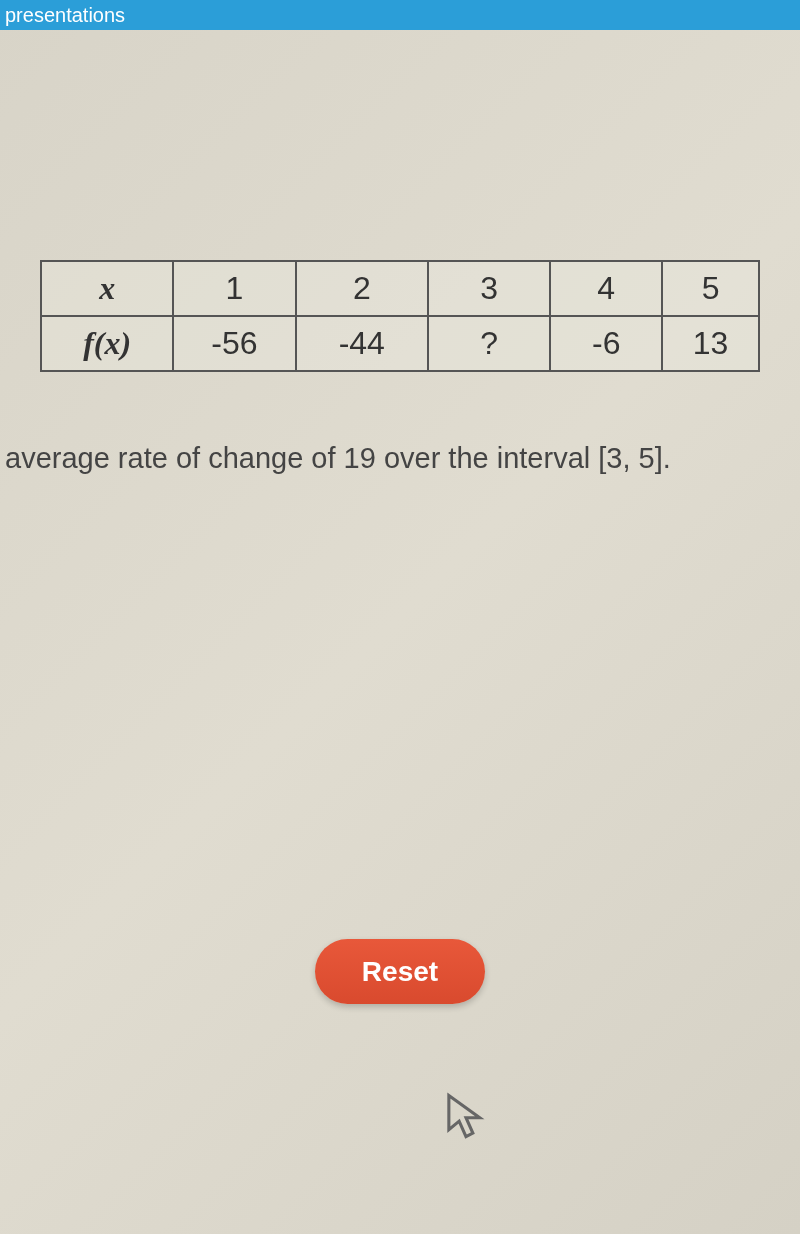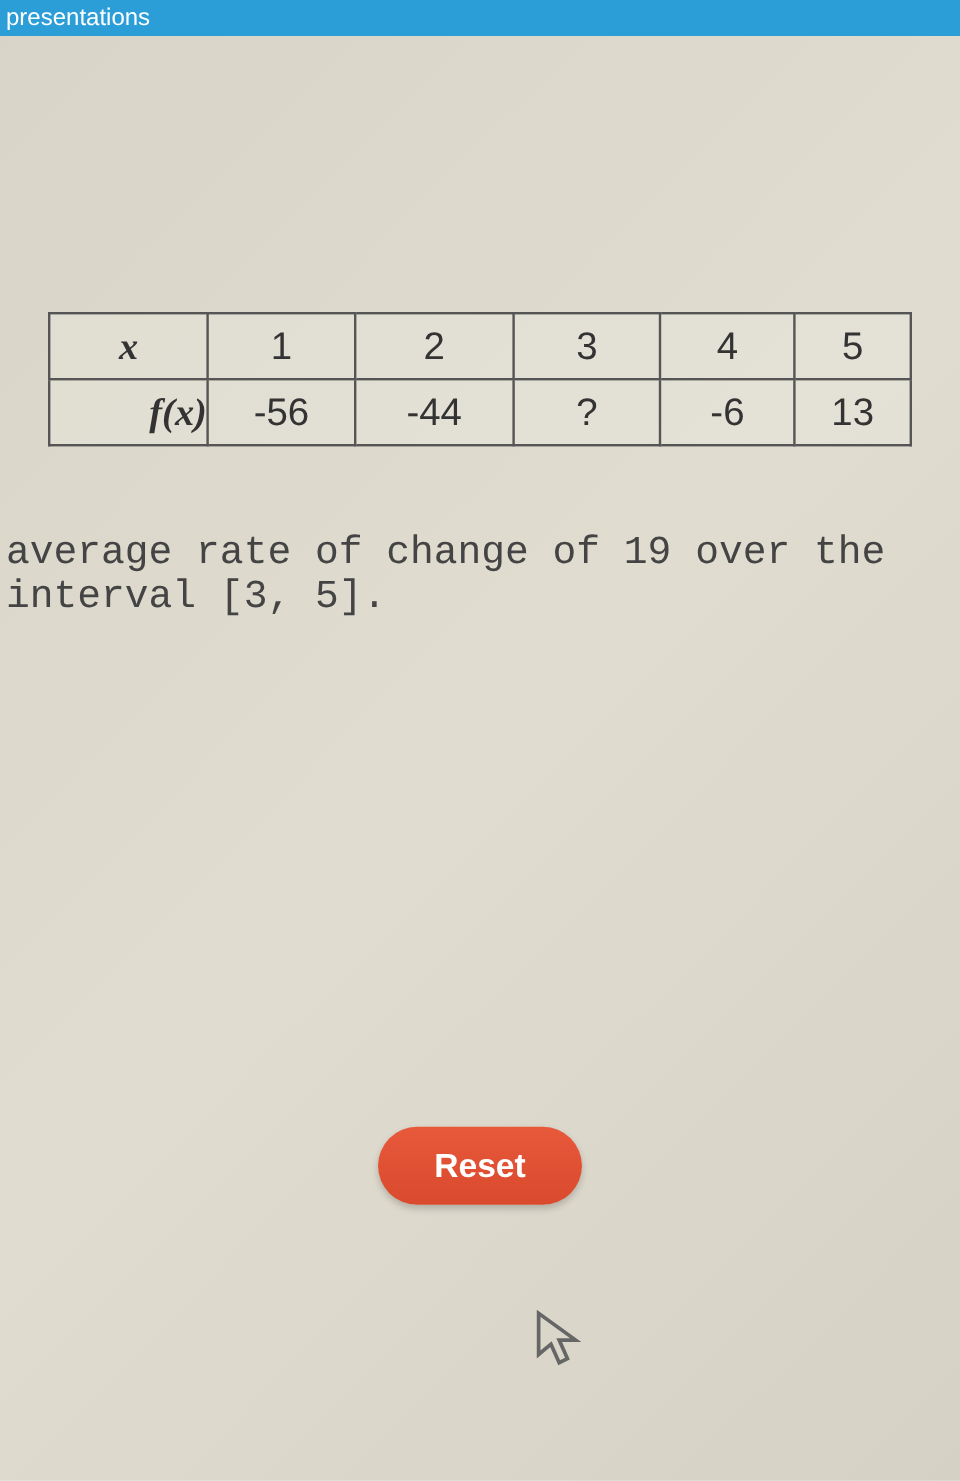--- a/index.html
+++ b/index.html
@@ -47,34 +47,32 @@
     }
     td.header-cell {
       font-style: italic;
       font-weight: bold;
       font-family: 'Times New Roman', serif;
     }
     td.fx-cell {
       font-weight: bold;
       font-family: 'Times New Roman', serif;
       font-style: italic;
-      text-align: right;
     }
     .col-label { width: 130px; }
     .col-1 { width: 120px; }
     .col-2 { width: 130px; }
     .col-3 { width: 120px; }
     .col-4 { width: 110px; }
     .col-5 { width: 95px; }
     .question-text {
       margin-top: 70px;
       margin-left: 5px;
-      font-size: 33px;
+      font-size: 29px;
       color: #444;
-      font-family: Liberation Mono, monospace;
     }
     .button-row {
       position: absolute;
       bottom: 230px;
       left: 0;
       width: 100%;
       display: flex;
       justify-content: center;
       gap: 42px;
     }

